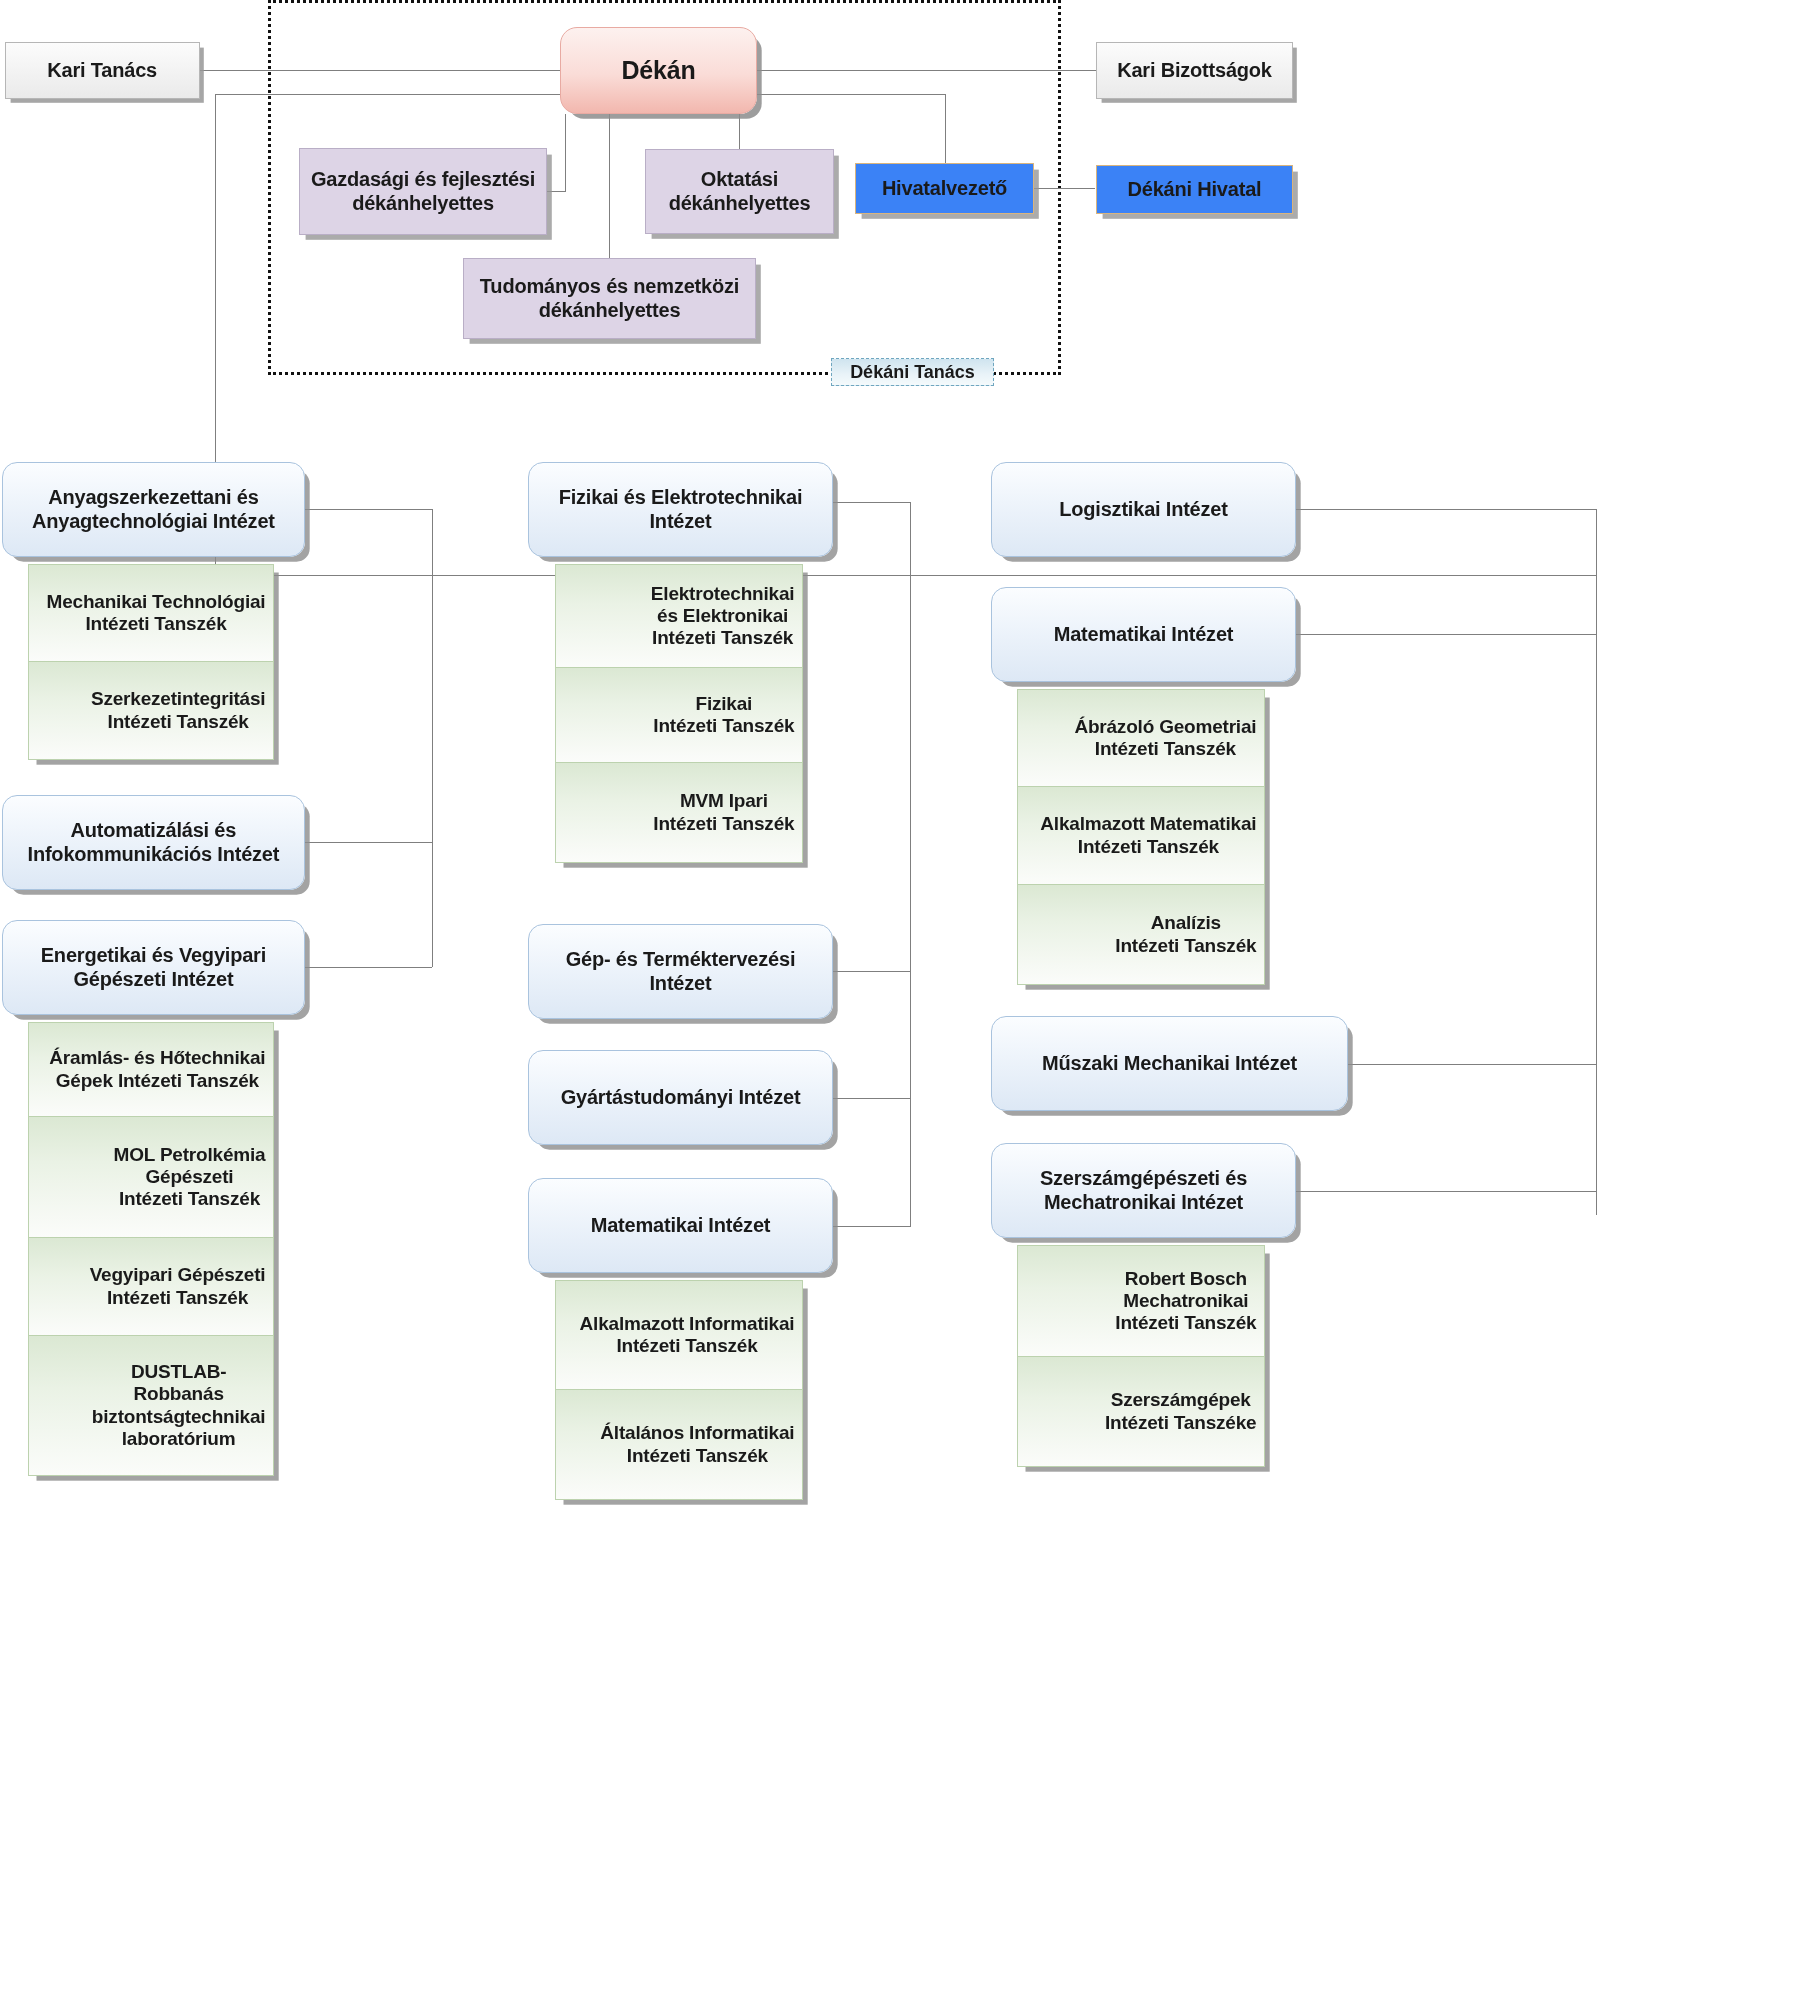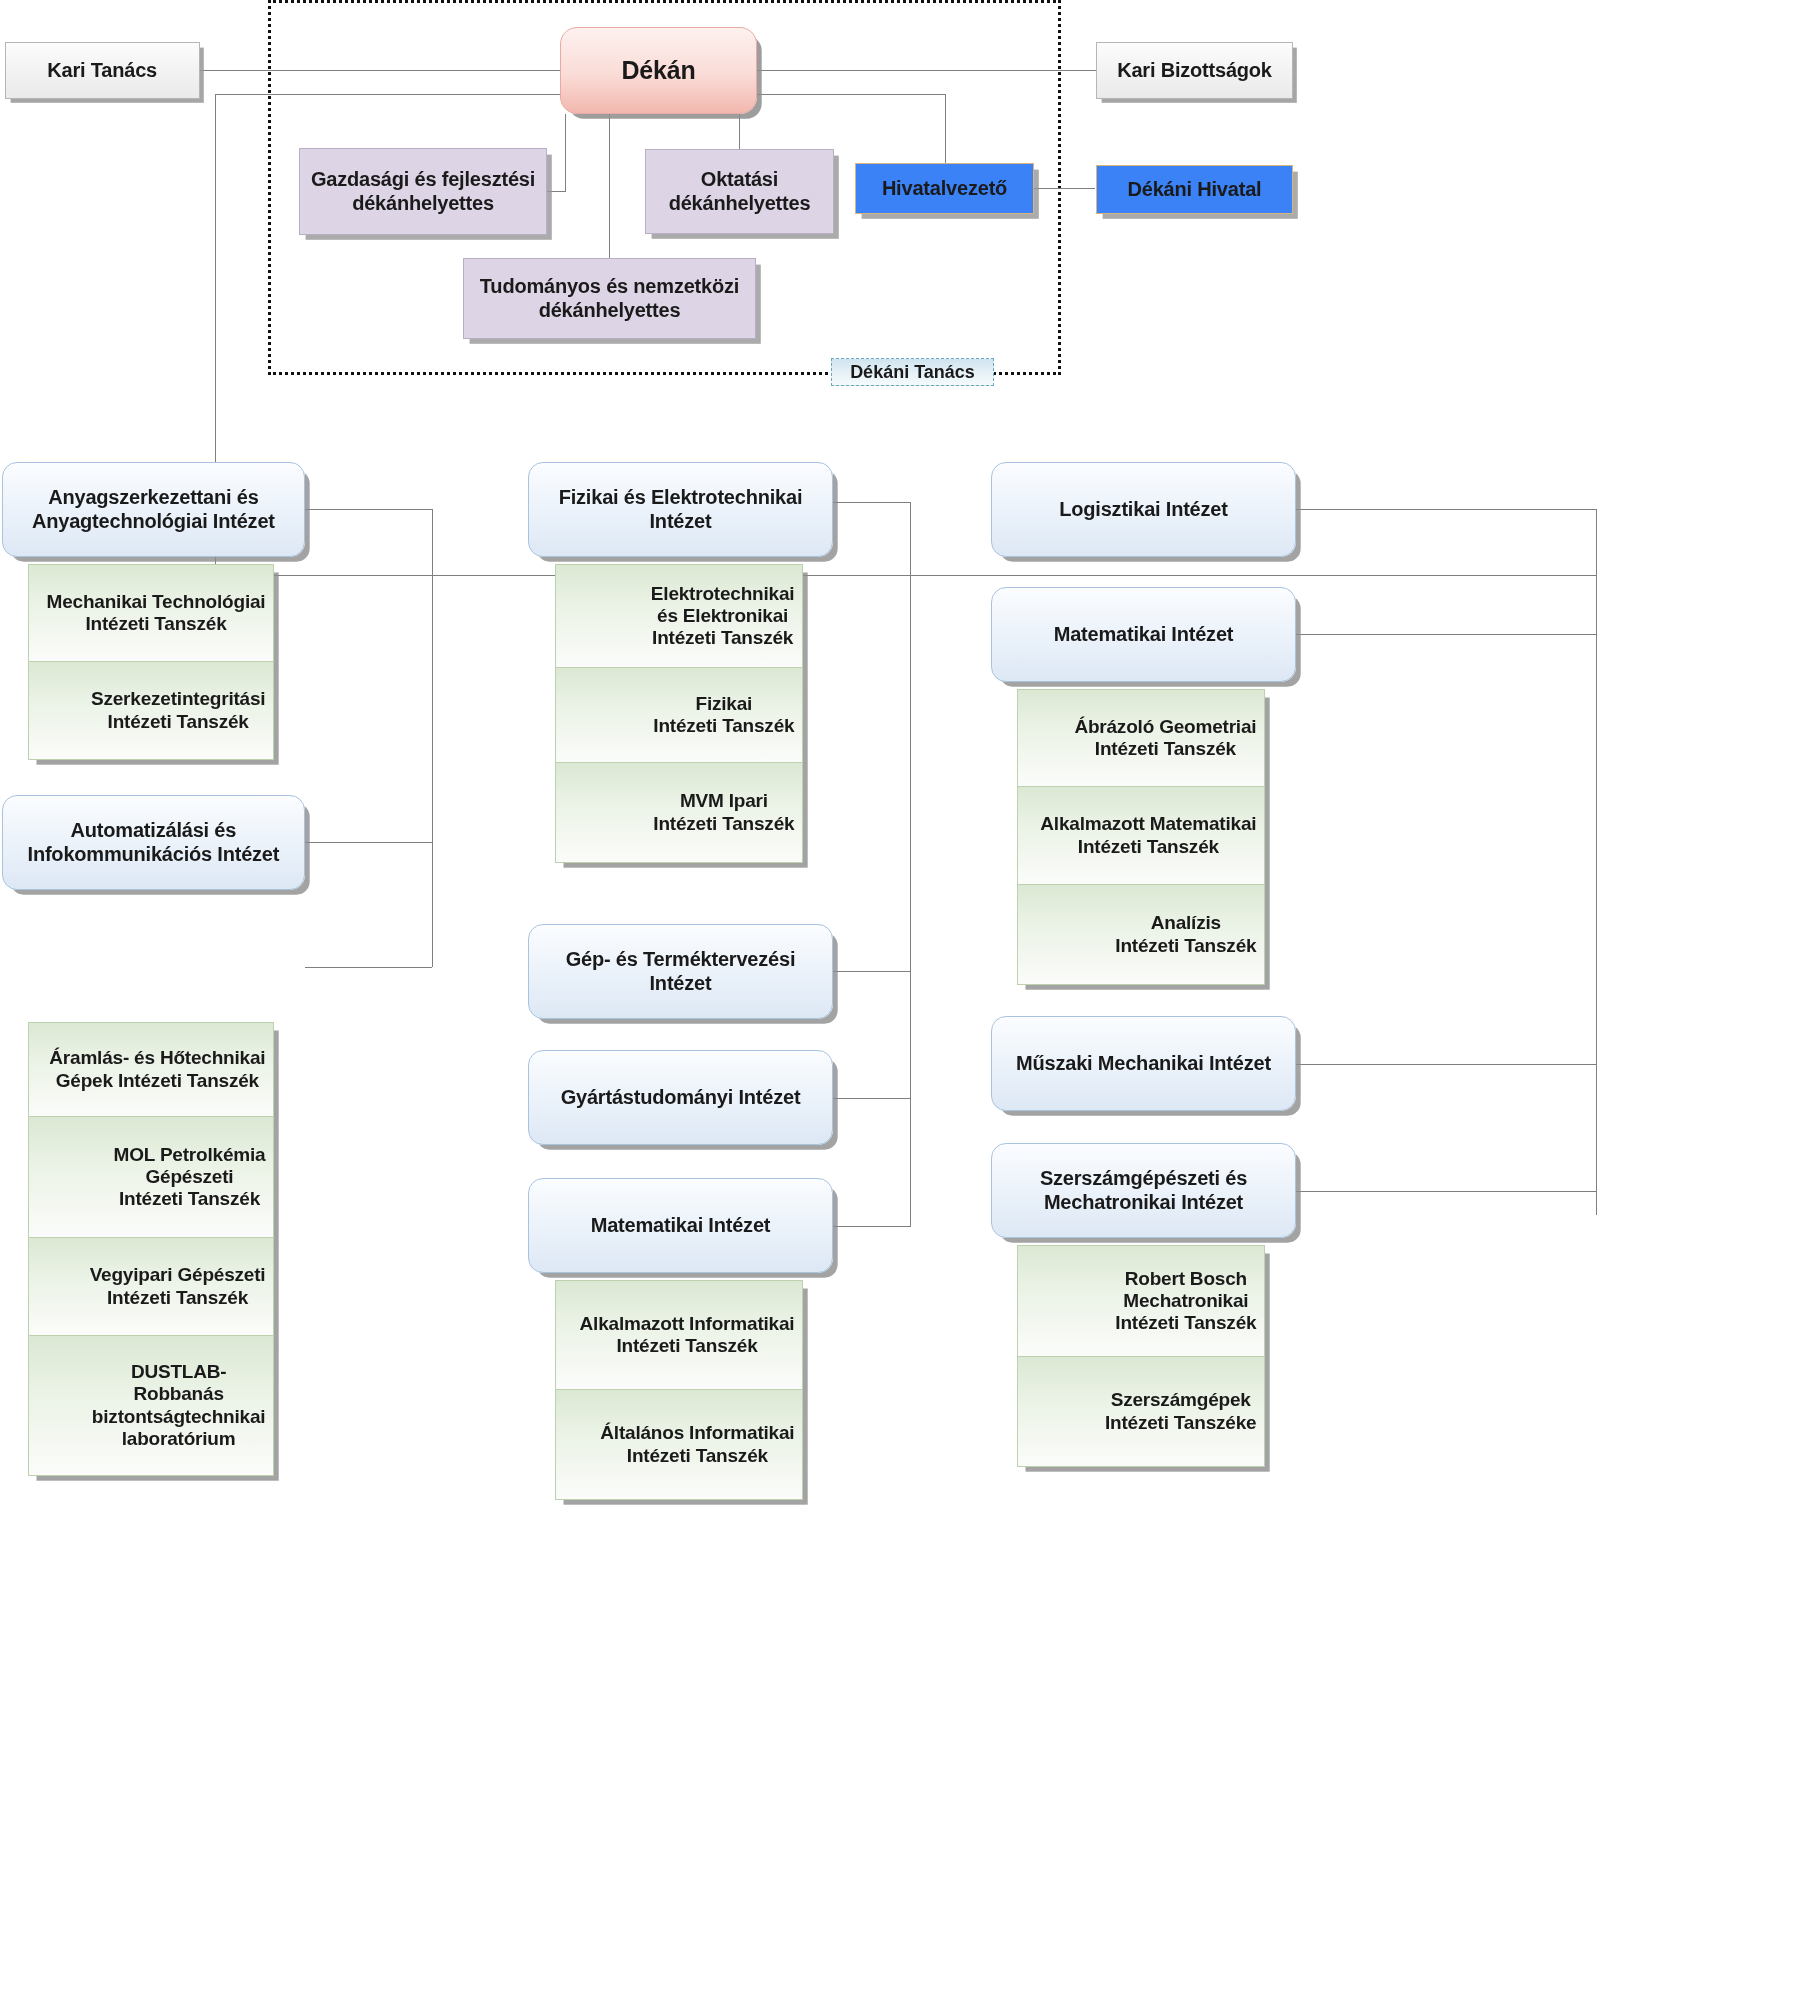--- a/index.html
+++ b/index.html
@@ -201,20 +201,23 @@
     </div>
     <div class="node dept" style="height:98px;border-top:none;">
       <span class="txt">Szerkezetintegritási<br>Intézeti Tanszék</span>
     </div>
   </div>
 
   <div class="node institute" style="left:1.9px;top:795px;width:303px;height:95px;">
     <span class="txt">Automatizálási és<br>Infokommunikációs Intézet</span>
   </div>
 
+  <div class="node institute" style="left:1.9px;top:920px;width:303px;height:95px;">
+    <span class="txt">Energetikai és Vegyipari<br>Gépészeti Intézet</span>
+  </div>
   <div class="deptgroup" style="left:28px;top:1022px;width:246px;">
     <div class="node dept" style="height:95px;">
       <span class="txt">Áramlás- és Hőtechnikai<br>Gépek Intézeti Tanszék</span>
     </div>
     <div class="node dept" style="height:121px;border-top:none;">
       <span class="txt">MOL Petrolkémia<br>Gépészeti<br>Intézeti Tanszék</span>
     </div>
     <div class="node dept" style="height:98px;border-top:none;">
       <span class="txt">Vegyipari Gépészeti<br>Intézeti Tanszék</span>
     </div>
@@ -270,21 +273,21 @@
       <span class="txt">Ábrázoló Geometriai<br>Intézeti Tanszék</span>
     </div>
     <div class="node dept" style="height:98px;border-top:none;">
       <span class="txt">Alkalmazott Matematikai<br>Intézeti Tanszék</span>
     </div>
     <div class="node dept" style="height:100px;border-top:none;">
       <span class="txt">Analízis<br>Intézeti Tanszék</span>
     </div>
   </div>
 
-  <div class="node institute" style="left:991px;top:1016px;width:305px;height:95px;">
+  <div class="node institute" style="left:991px;top:1016px;width:357px;height:95px;">
     <span class="txt">Műszaki Mechanikai Intézet</span>
   </div>
 
   <div class="node institute" style="left:991px;top:1143px;width:305px;height:95px;">
     <span class="txt">Szerszámgépészeti és<br>Mechatronikai Intézet</span>
   </div>
   <div class="deptgroup" style="left:1017px;top:1245px;width:248px;">
     <div class="node dept" style="height:112px;">
       <span class="txt">Robert Bosch<br>Mechatronikai<br>Intézeti Tanszék</span>
     </div>

